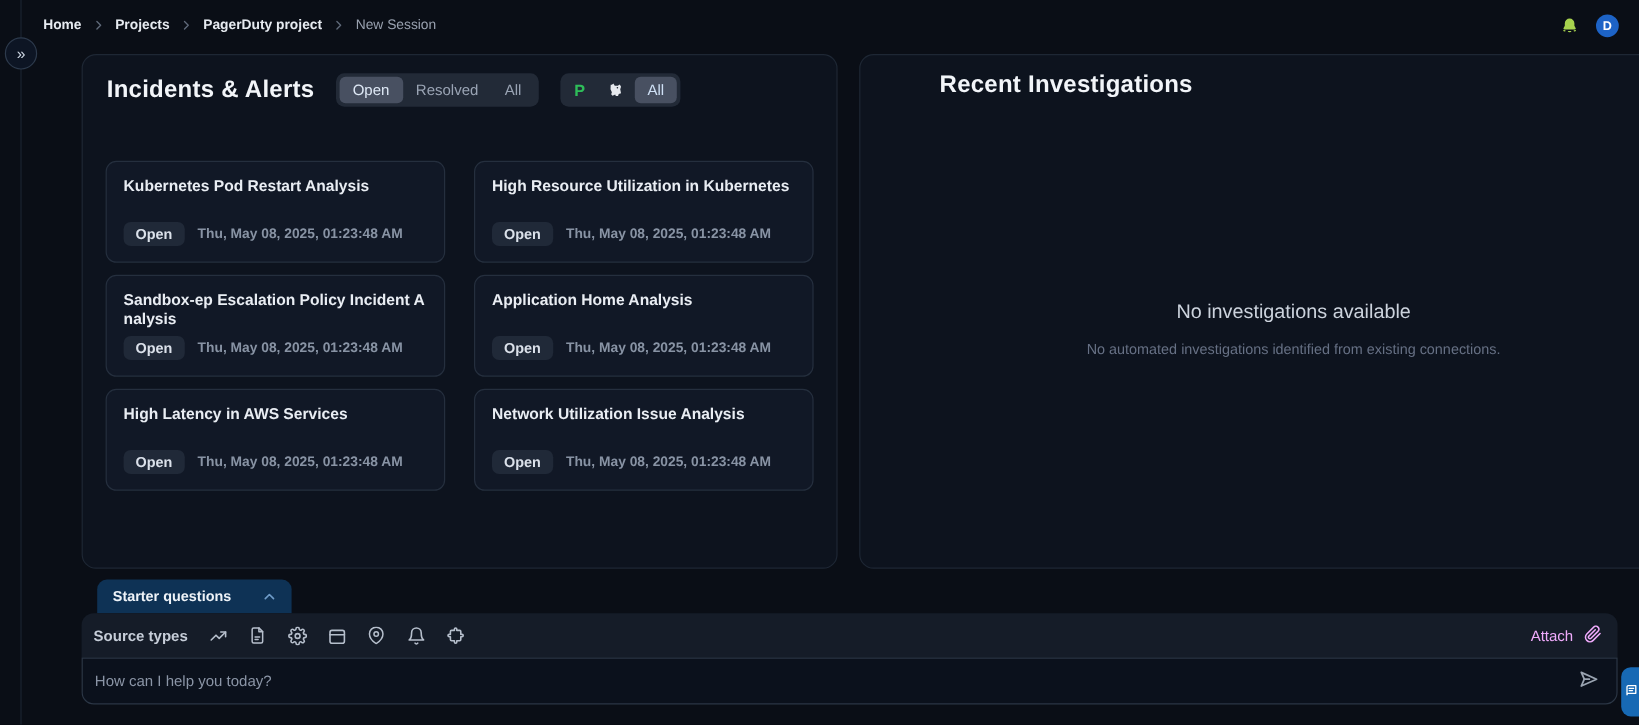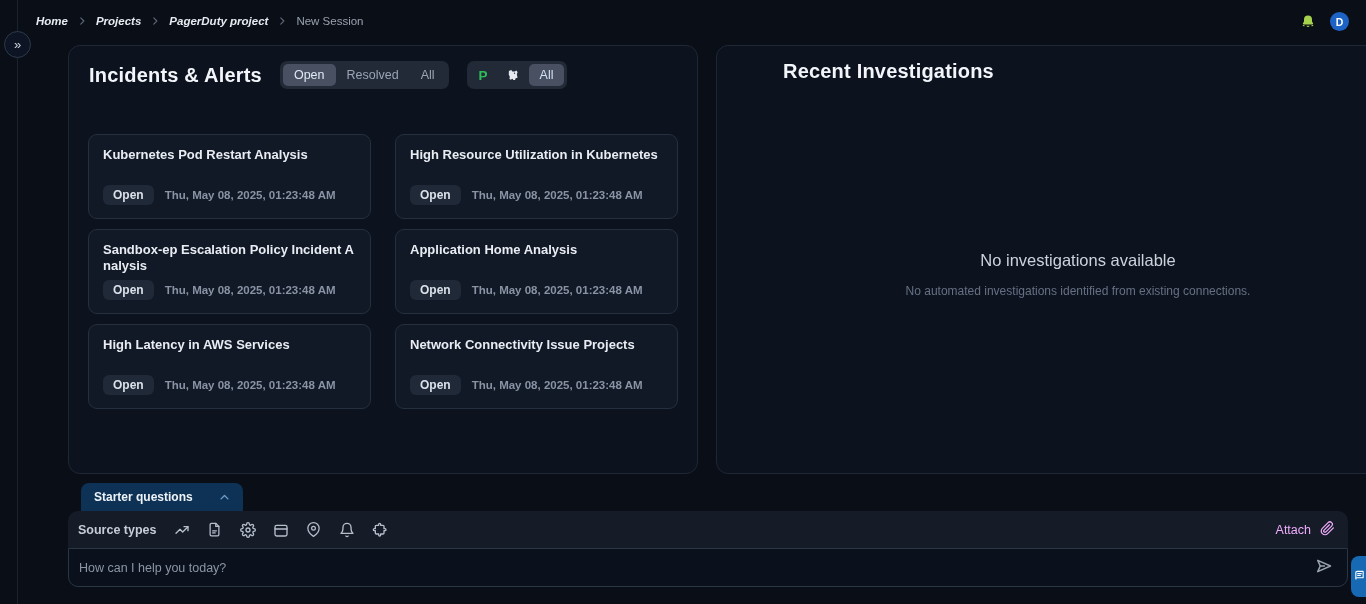--- a/index.html
+++ b/index.html
@@ -2,21 +2,21 @@
 <html><head>
 <meta charset="utf-8">
 <style>
   * { margin:0; padding:0; box-sizing:border-box; }
   html,body { background:#070b12; }
   body { font-family:"Liberation Sans","DejaVu Sans",sans-serif; }
   .page { position:relative; width:1366px; height:604px; background:#0a0e16; overflow:hidden; }
 
   
   .breadcrumb { position:absolute; left:36px; top:15px; display:flex; align-items:center; gap:9px; font-size:11.5px; }
-  .crumb { color:#e7ebf1; font-weight:600; cursor:pointer;font-style:italic; }
+  .crumb { color:#e7ebf1; font-weight:600; cursor:pointer; }
   .crumb-sep { color:#5f6979; display:flex; align-items:center; }
   .crumb-current { color:#99a1af; font-weight:500; }
   .topbar-right { position:absolute; right:17px; top:12px; display:flex; align-items:center; gap:13px; }
   .notif-bell { color:#a7d24e; width:18px; height:18px; display:flex; align-items:center; justify-content:center; cursor:pointer; }
   .avatar { width:19px; height:19px; border-radius:50%; background:#1d63c6; color:#fff; font-size:10.5px; font-weight:700; display:flex; align-items:center; justify-content:center; cursor:pointer; }
 
   
   .rail-line { position:absolute; left:17px; top:0; bottom:0; width:1px; background:#1b2330; }
   .expand-btn { position:absolute; left:4px; top:31px; width:27px; height:27px; border-radius:50%; background:#0d1524; border:1px solid #2d3a4c; color:#cdd6e2; font-size:13px; line-height:1; display:flex; align-items:center; justify-content:center; cursor:pointer; }
 
@@ -163,21 +163,21 @@
         </div>
       </div>
       <div class="card">
         <div class="card-title">High Latency in AWS Services</div>
         <div class="card-meta">
           <span class="badge">Open</span>
           <span class="timestamp">Thu, May 08, 2025, 01:23:48 AM</span>
         </div>
       </div>
       <div class="card">
-        <div class="card-title">Network Connectivity Issue Projects</div>
+        <div class="card-title">Network Utilization Issue Analysis</div>
         <div class="card-meta">
           <span class="badge">Open</span>
           <span class="timestamp">Thu, May 08, 2025, 01:23:48 AM</span>
         </div>
       </div>
     </div>
   </section>
 
   <section class="panel panel-investigations">
     <div class="panel-header inv-header">

